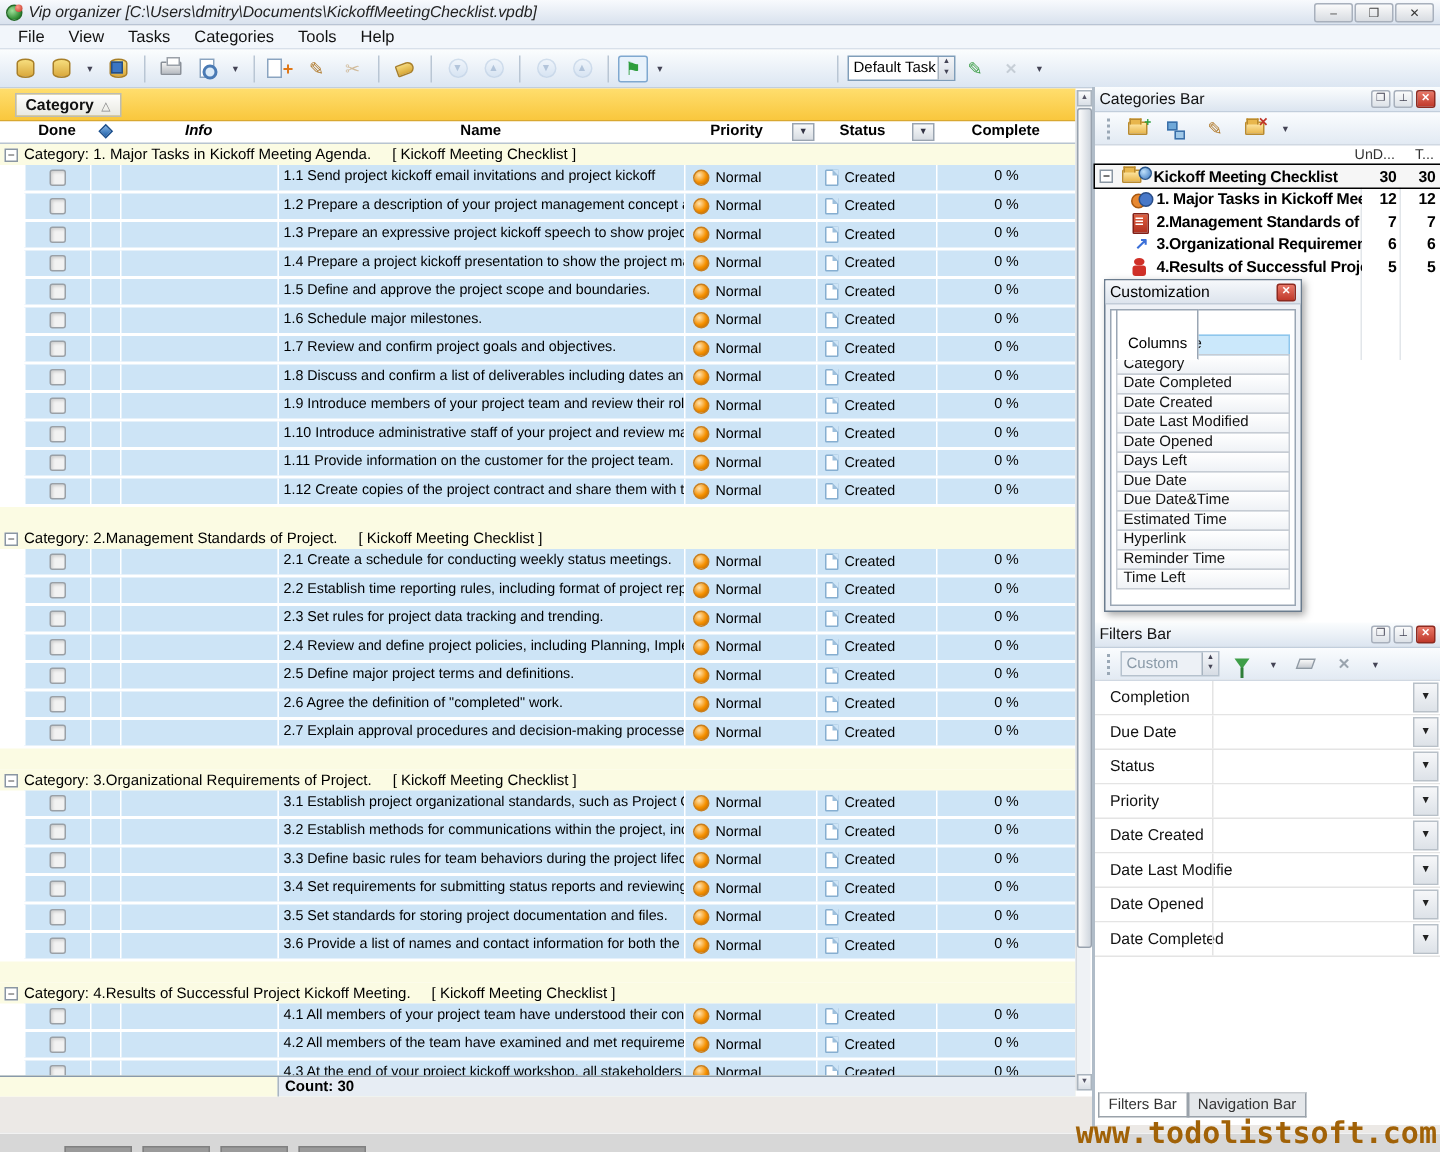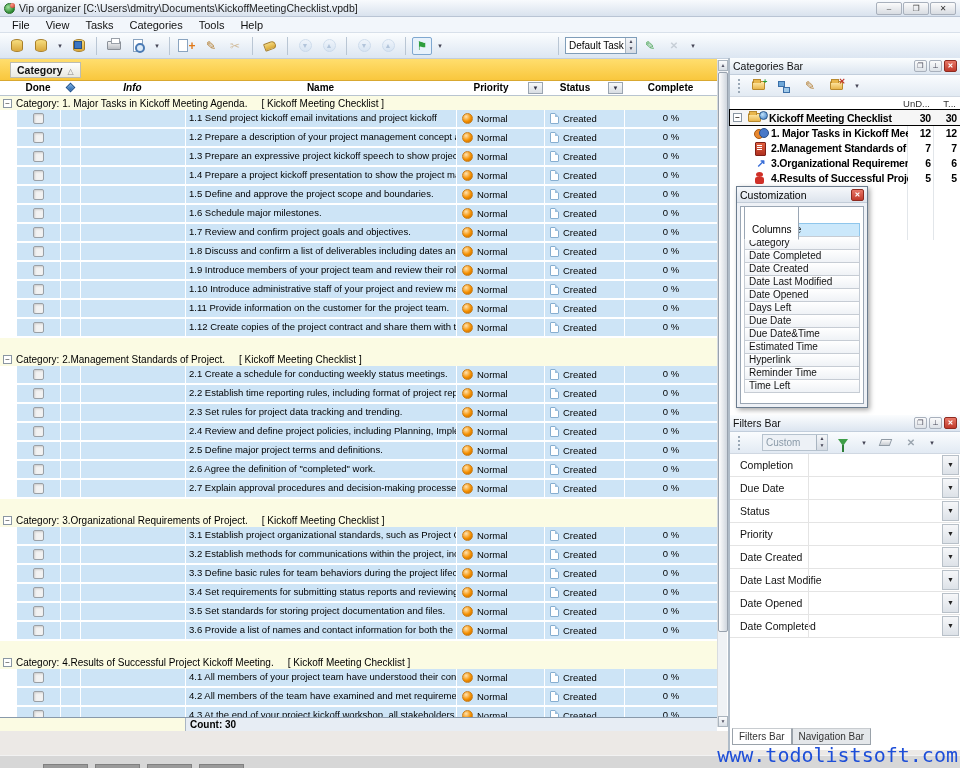--- a/index.html
+++ b/index.html
@@ -4,21 +4,21 @@
 <style>
   * { margin:0; padding:0; box-sizing:border-box; }
   html,body { width:960px; height:768px; overflow:hidden; }
   body { font-family:"Liberation Sans", sans-serif; font-size:11px; background:#ECE9E6; position:relative; }
   .abs { position:absolute; }
 
   
   .titlebar { left:0; top:0; width:960px; height:17px; background:linear-gradient(#F8FAFD,#D9E2EE); border-bottom:1px solid #B9C4D4; display:flex; align-items:center; padding:0 4px; }
   .app-logo { width:11px; height:11px; border-radius:50%; background:radial-gradient(circle at 35% 35%, #9FE09A, #2E8B32 70%); border:1px solid #256B28; margin-right:4px; position:relative; }
   .app-logo::after { content:''; position:absolute; right:-1px; top:-1px; width:5px; height:5px; border-radius:50%; background:radial-gradient(circle at 35% 35%, #FF9A8A, #C03020); }
-  .title-text { font-size:10.5px; color:#222; flex:1; white-space:nowrap; overflow:hidden; }
+  .title-text { font-size:10.5px; color:#222; flex:1; white-space:nowrap; overflow:hidden;font-style:italic; }
   .winbtns { display:flex; gap:1px; }
   .winbtn { width:26px; height:13px; background:linear-gradient(#FBFBFB,#D8DCE2); border:1px solid #A8B0BC; border-radius:2px; font-size:8px; line-height:11px; text-align:center; color:#444; }
   .winbtn.close { color:#333; }
 
   .menubar { left:0; top:17px; width:960px; height:16px; background:#F2F6FB; border-bottom:1px solid #D8E0EA; display:flex; align-items:center; padding-left:4px; }
   .menu-item { padding:1px 8px; color:#111; }
 
   .toolbar { left:0; top:33px; width:960px; height:26px; background:linear-gradient(#FBFDFE,#DCE6F2); border-bottom:1px solid #C2CEDC; display:flex; align-items:center; padding-left:6px; gap:2px; }
   .tbtn { width:22px; height:20px; display:flex; align-items:center; justify-content:center; border-radius:2px; }
   .tbtn.narrow { width:12px; }
@@ -145,21 +145,21 @@
   
   .frow { position:relative; height:23px; border-bottom:1px solid #E4E4E4; background:#FFF; }
   .frow .flab { position:absolute; left:10px; top:0; line-height:22px; font-size:10.5px; color:#111; }
   .frow .fsep { position:absolute; left:78px; top:0; bottom:0; width:1px; background:#E4E4E4; }
   .frow .fdd { position:absolute; right:1px; top:1px; width:17px; height:20px; background:linear-gradient(#F6F7F9,#DDE2E8); border:1px solid #B8C0C8; font-size:7px; line-height:18px; text-align:center; color:#222; }
 
   .panel-tabs { position:absolute; left:2px; top:670px; display:flex; }
   .ptab { height:17px; padding:0 6px; font-size:10px; line-height:15px; border:1px solid #9AA2AA; border-top:1px solid #C8CCD0; color:#333; background:#E4E7EA; }
   .ptab.active { background:#FFF; font-weight:normal; }
 
-  .watermark { right:2px; top:743px; font-family:"DejaVu Sans Mono", monospace; font-weight:normal; font-size:20px; letter-spacing:0; color:#1d4ed8; z-index:30; }
+  .watermark { right:2px; top:743px; font-family:"DejaVu Sans Mono", monospace; font-weight:bold; font-size:20px; letter-spacing:0; color:#a16207; z-index:30; }
 </style>
 </head>
 <body>
 
 <div class="abs titlebar">
   <span class="app-logo"></span>
   <span class="title-text">Vip organizer [C:\Users\dmitry\Documents\KickoffMeetingChecklist.vpdb]</span>
   <span class="winbtns">
     <span class="winbtn">–</span>
     <span class="winbtn">❐</span>
@@ -892,21 +892,21 @@
 
   <div class="panel-title" style="top:357px;">
     <span>Filters Bar</span>
       <span class="sp"></span>
     <span class="ptbtn">❐</span>
     <span class="ptbtn">⊥</span>
     <span class="ptbtn red">✕</span>
   </div>
   <div class="panel-toolbar" style="top:374px;">
     <span class="grip"></span>
-    <span class="combo disabled" style="width:66px;margin-left:15px;">
+    <span class="combo disabled" style="width:66px;">
       <span>Custom</span>
       <span class="spin">▲<br>▼</span>
     </span>
     <span class="tbtn">
         <span class="i-funnel"></span>
       </span>
     <span class="tbtn narrow">
         <span class="dd-caret">▾</span>
       </span>
     <span class="tbtn">

